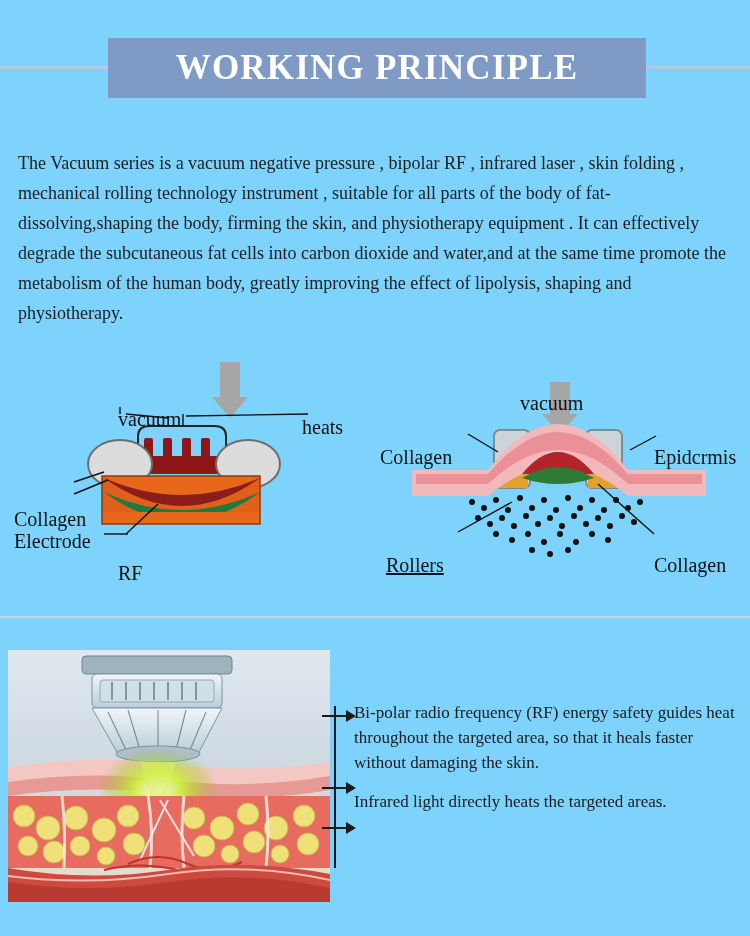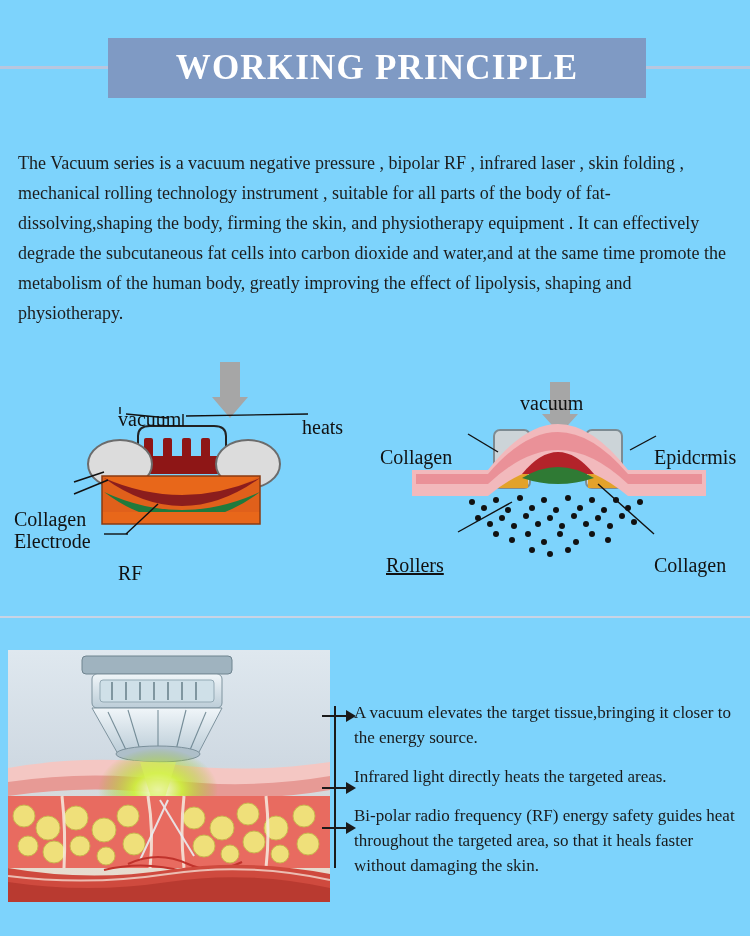--- a/index.html
+++ b/index.html
@@ -386,19 +386,18 @@
     <div class="arrow-row" style="top:142px;">
       <div class="arrow-line"></div>
         <div class="arrow-head"></div>
     </div>
     <div class="arrow-row" style="top:182px;">
       <div class="arrow-line"></div>
         <div class="arrow-head"></div>
     </div>
 
     <div class="bullets">
-      <div class="bullet">A vacuum elevates the target tissue,bringing it closer to the energy source.</div>
+      <div class="bullet">Bi-polar radio frequency (RF) energy safety guides heat throughout the targeted area, so that it heals faster without damaging the skin.</div>
       <div class="bullet">Infrared light directly heats the targeted areas.</div>
-      <div class="bullet">Bi-polar radio frequency (RF) energy safety guides heat throughout the targeted area, so that it heals faster without damaging the skin.</div>
     </div>
   </div>
 
 </div>
 
 </body></html>

